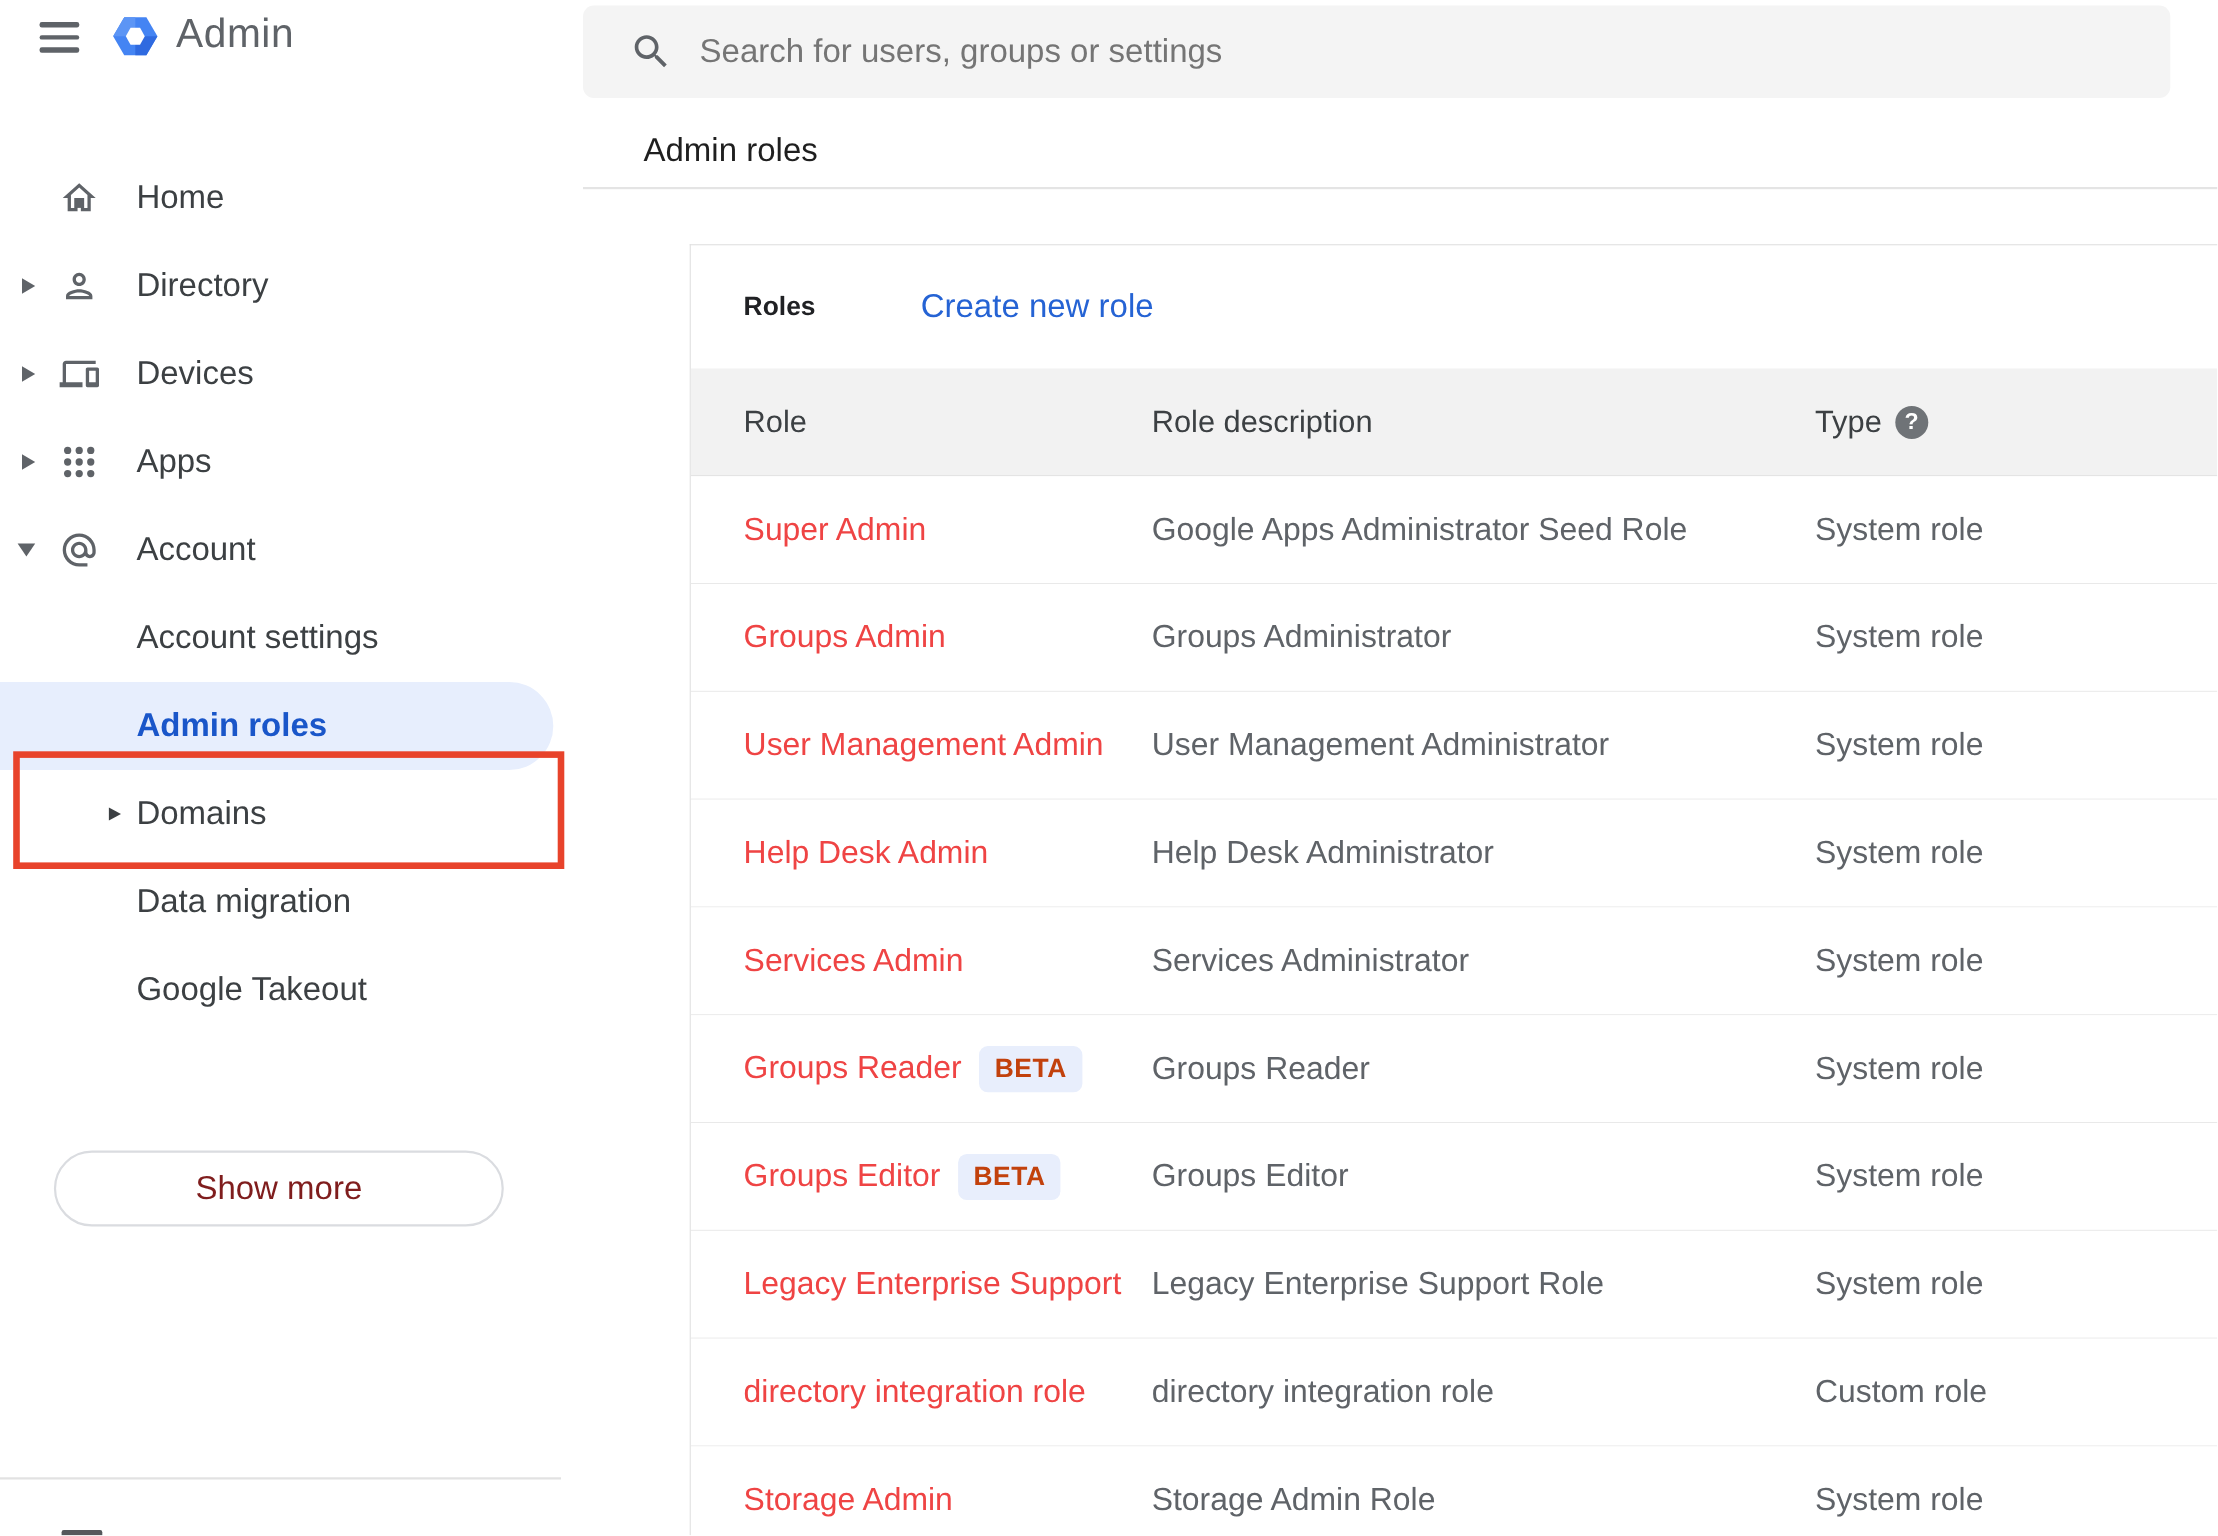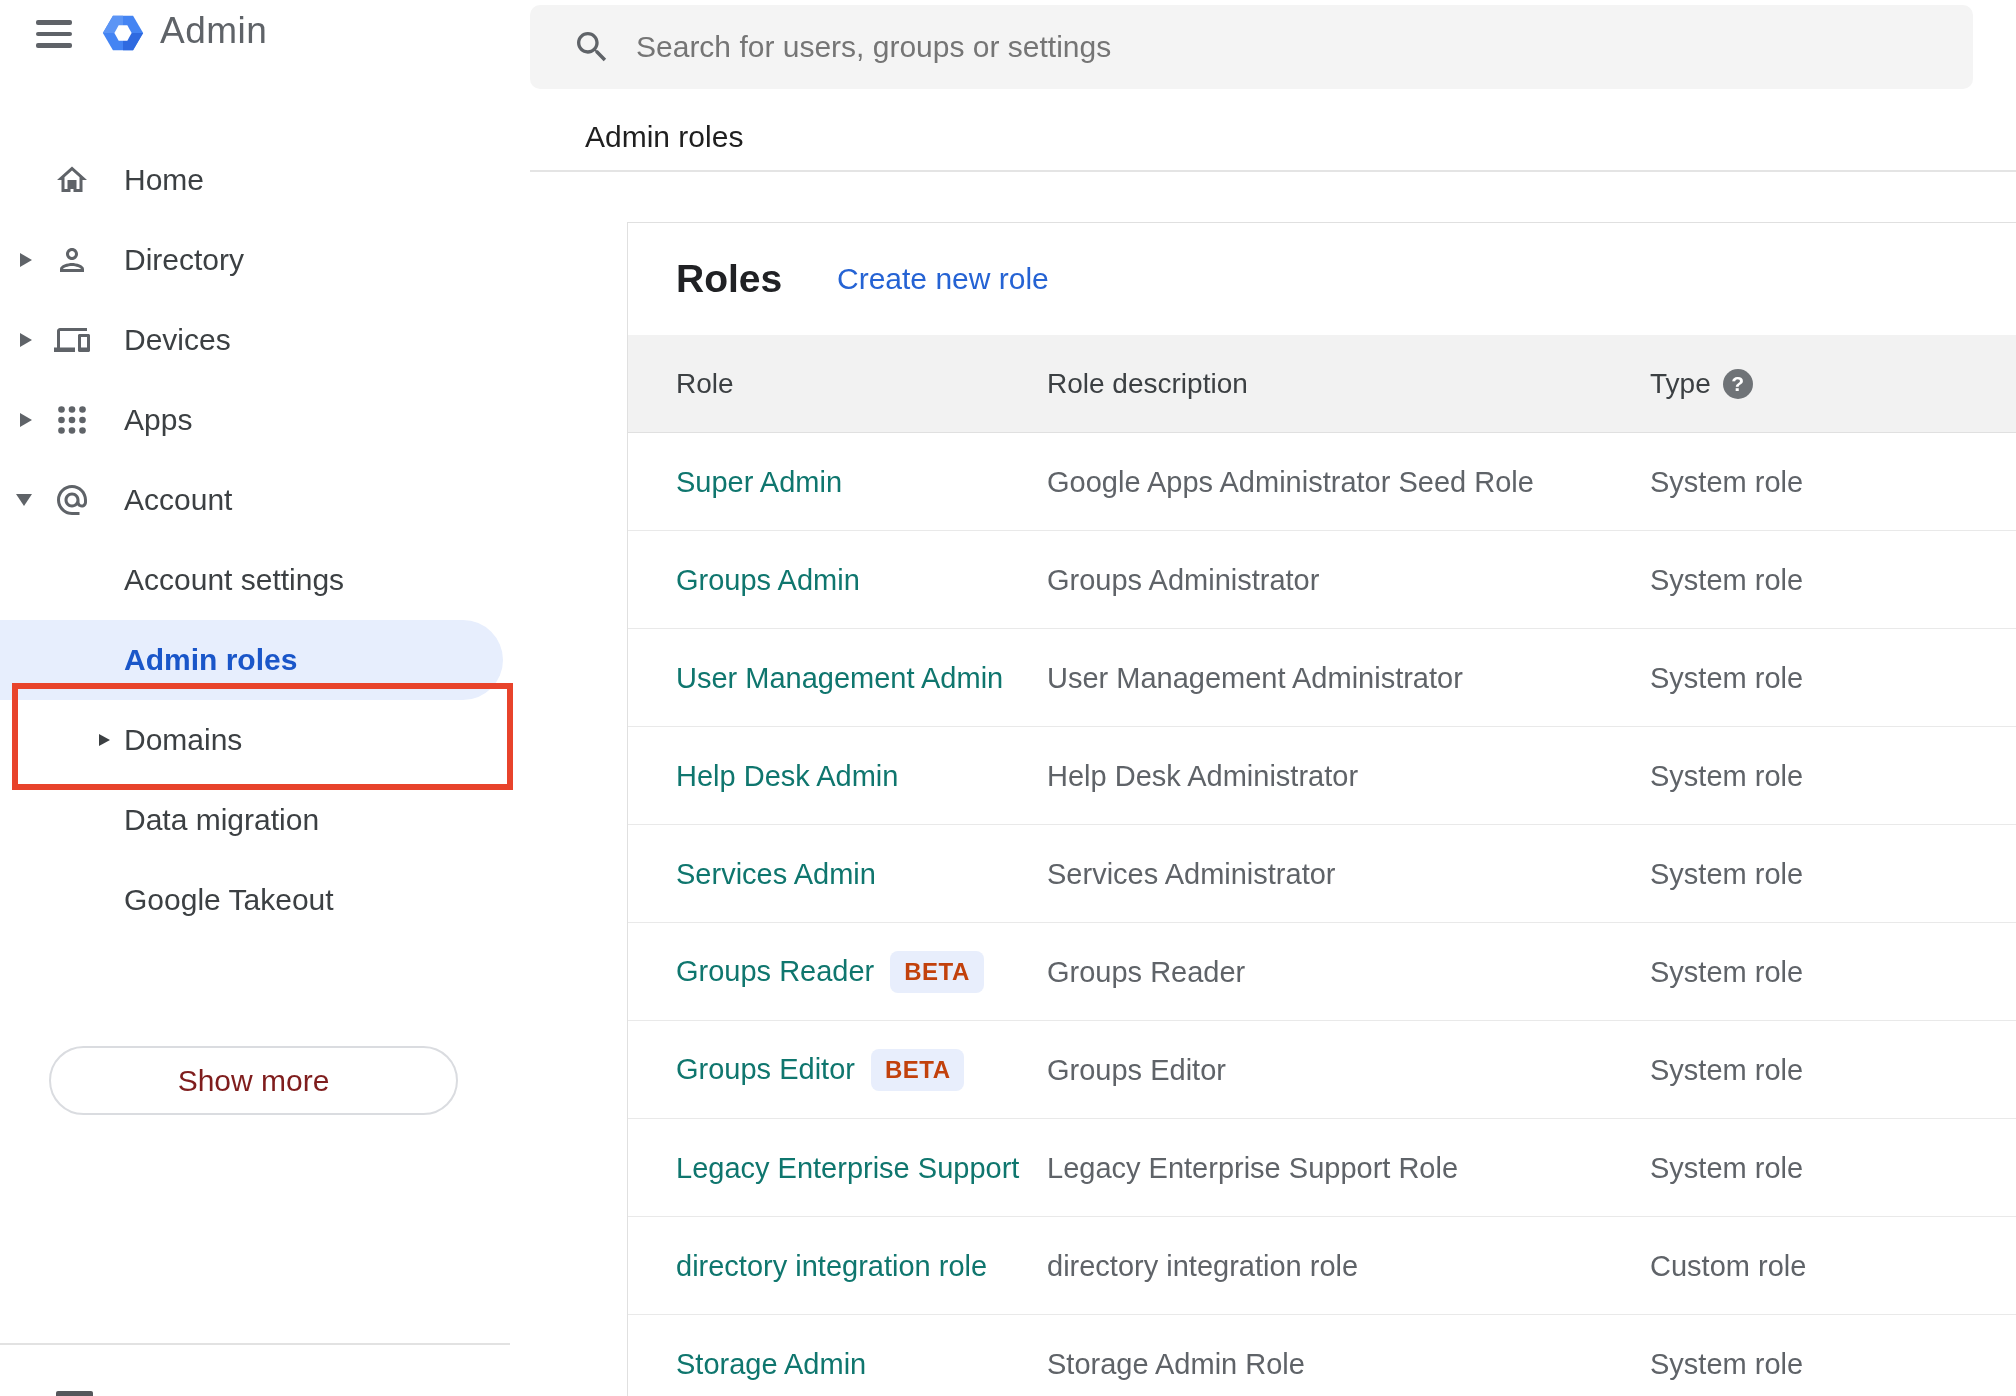--- a/index.html
+++ b/index.html
@@ -43,34 +43,34 @@
     font-size:30px; color:#3c4043; font-family:"Liberation Sans",sans-serif; }
   .search-input::placeholder { color:#757575; opacity:1; }
   
   .page-title { position:absolute; left:585px; top:120px; font-size:30px; color:#1f1f1f; }
   .title-divider { position:absolute; left:530px; top:170px; width:1486px; height:2px; background:#e4e4e4; }
   
   .card { position:absolute; left:627px; top:222px; width:1389px; height:1174px;
     background:#fff; border:1px solid #e0e0e0; border-right:none; border-bottom:none; overflow:hidden; }
   .card-header { position:relative; height:112px; }
   .panel-title { position:absolute; left:48px; top:50%; transform:translateY(-50%);
-    font-size:39px; font-weight:bold; color:#202124; }
+    font-size:24px; font-weight:bold; color:#202124; }
   .create-link { position:absolute; left:209px; top:50%; transform:translateY(-50%);
     font-size:30px; color:#2563d4; text-decoration:none; cursor:pointer; }
   .thead { position:relative; height:98px; background:#f2f2f2; border-bottom:1px solid #e0e0e0; }
   .col { position:absolute; top:50%; transform:translateY(-50%); font-size:28px; color:#3c4043; white-space:nowrap; }
   .col-role { left:48px; }
   .col-desc { left:419px; }
   .col-type { left:1022px; display:flex; align-items:center; gap:12px; }
   .help-circle { width:30px; height:30px; border-radius:50%; background:#6f7377; color:#fff;
     font-size:21px; font-weight:bold; display:flex; align-items:center; justify-content:center; cursor:pointer; }
   .trow { position:relative; height:98px; border-bottom:1px solid #e9e9e9; background:#fff; }
   .cell { position:absolute; top:50%; transform:translateY(-50%); font-size:29px; white-space:nowrap; }
   .cell-role { left:48px; display:flex; align-items:center; gap:16px; }
-  .role-link { color:#0f766e; text-decoration:none; cursor:pointer; }
+  .role-link { color:#ef4444; text-decoration:none; cursor:pointer; }
   .beta-badge { font-size:24px; font-weight:bold; color:#c2410c; background:#e8eefc;
     padding:7px 14px; border-radius:8px; letter-spacing:0.5px; }
   .beta-badge:empty { display:none; }
   .cell-desc { left:419px; color:#5f6368; }
   .cell-type { left:1022px; color:#5f6368; }
 </style>
 </head>
 <body>
 
 <div id="screen">

